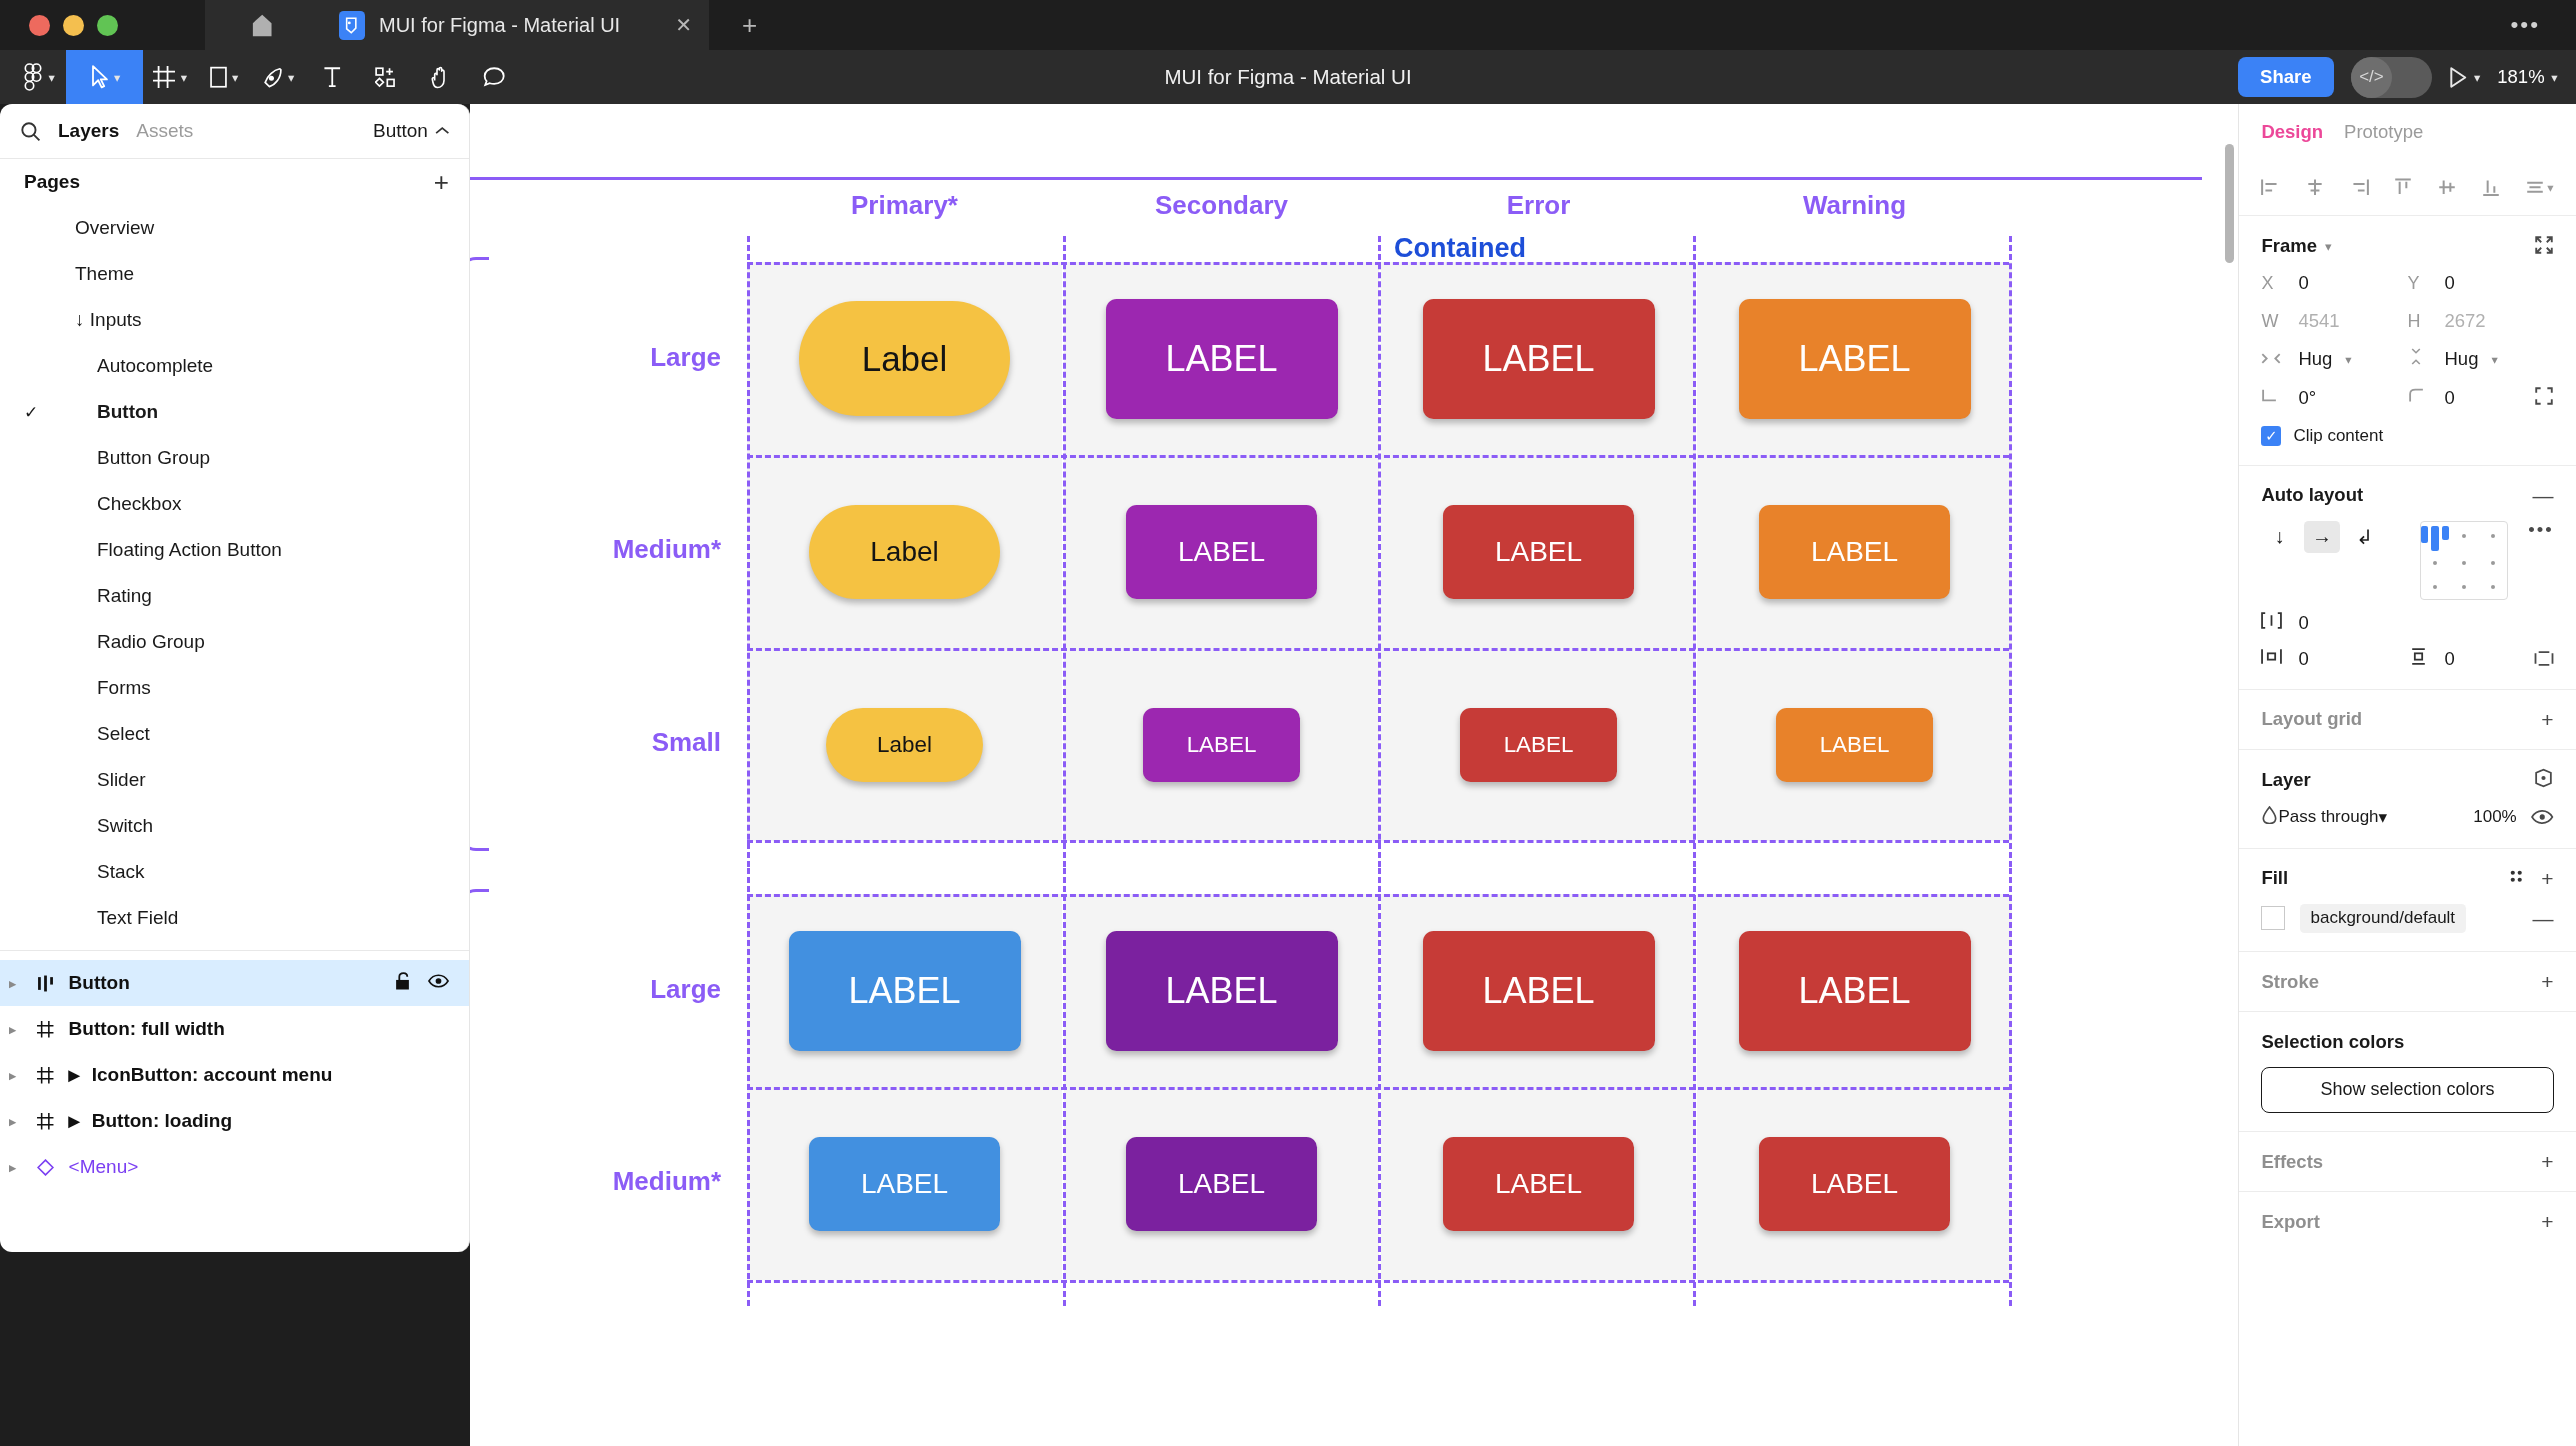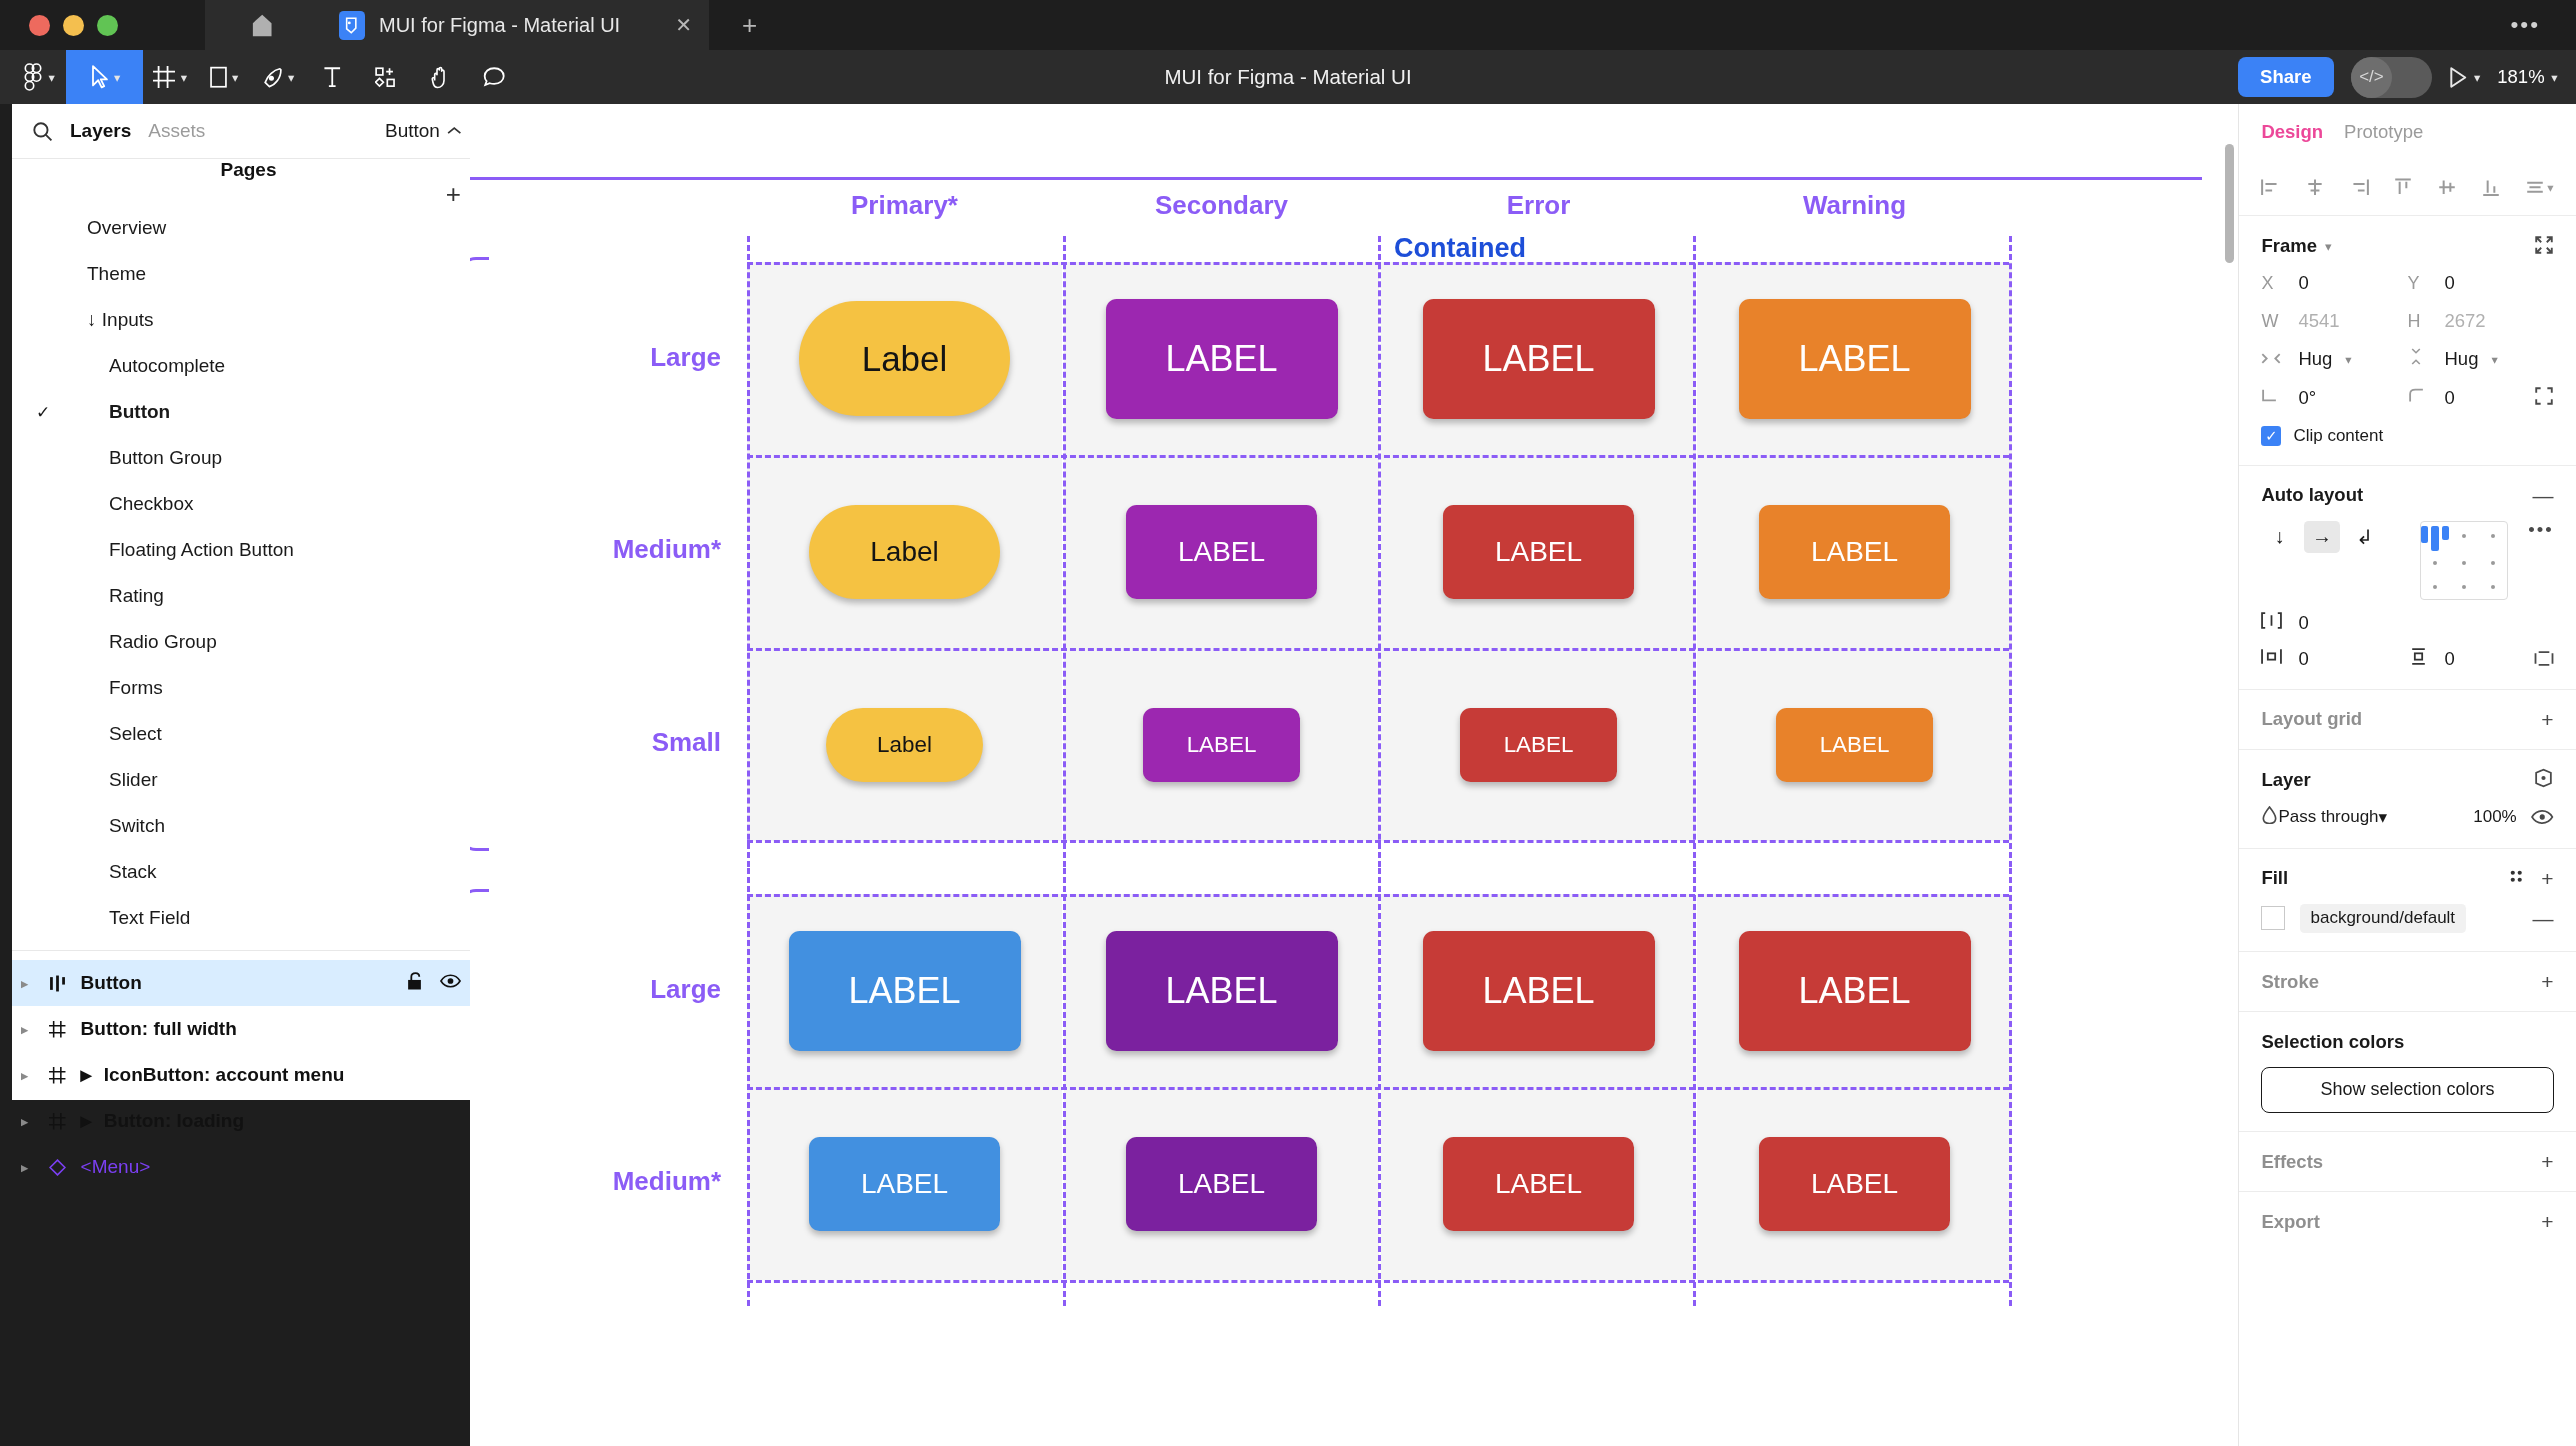--- a/index.html
+++ b/index.html
@@ -75,35 +75,35 @@
   .code-knob {
     width: 41px; height: 41px; border-radius: 50%; background: #6e6e6e;
     display: flex; align-items: center; justify-content: center;
     color: #d8d8d8; font-size: 17px;
   }
   .play-grp { display: flex; align-items: center; gap: 6.6px; color: #e8e8e8; cursor: pointer; }
   .zoom-grp { display: flex; align-items: center; gap: 6.6px; color: #fff; font-size: 18.5px; cursor: pointer; }
 
   
   .left-panel {
-    position: absolute; top: 104px; left: 12px; width: 470px; height: 996px;
-    background: #fff; border-right: 0.7px solid #e5e5e5;
+    position: absolute; top: 104px; left: 0; width: 470px; height: 1148px;
+    background: #fff; border-right: 0.7px solid #e5e5e5; border-radius: 12px;
   }
   .lp-tabs {
     height: 55px; display: flex; align-items: center; gap: 17px;
     padding: 0 20px; border-bottom: 0.7px solid #e8e8e8;
   }
   .lp-tab { font-size: 19px; color: #9b9b9b; cursor: pointer; }
   .lp-tab.active { color: #111; font-weight: bold; }
   .lp-sel {
     margin-left: auto; font-size: 19px; color: #1a1a1a;
     display: flex; align-items: center; gap: 6.6px; cursor: pointer;
   }
   .pages-hdr {
-    display: flex; align-items: center; height: 46px; padding: 0 20px 0 24px; flex-direction: column;
+    display: flex; align-items: center; height: 46px; padding: 0 20px 0 24px;
   }
   .pages-hdr .t { font-size: 19px; font-weight: bold; color: #111; }
   .pages-hdr .plus { margin-left: auto; font-size: 26px; color: #333; cursor: pointer; line-height: 1; }
   .page-row {
     height: 46px; display: flex; align-items: center; font-size: 19px;
     color: #1a1a1a; cursor: pointer; padding-left: 24px; position: relative;
   }
   .page-row .chk { position: absolute; left: 24px; font-size: 17px; }
   .page-row .lbl { display: block; }
   .page-row.bold .lbl { font-weight: bold; }

